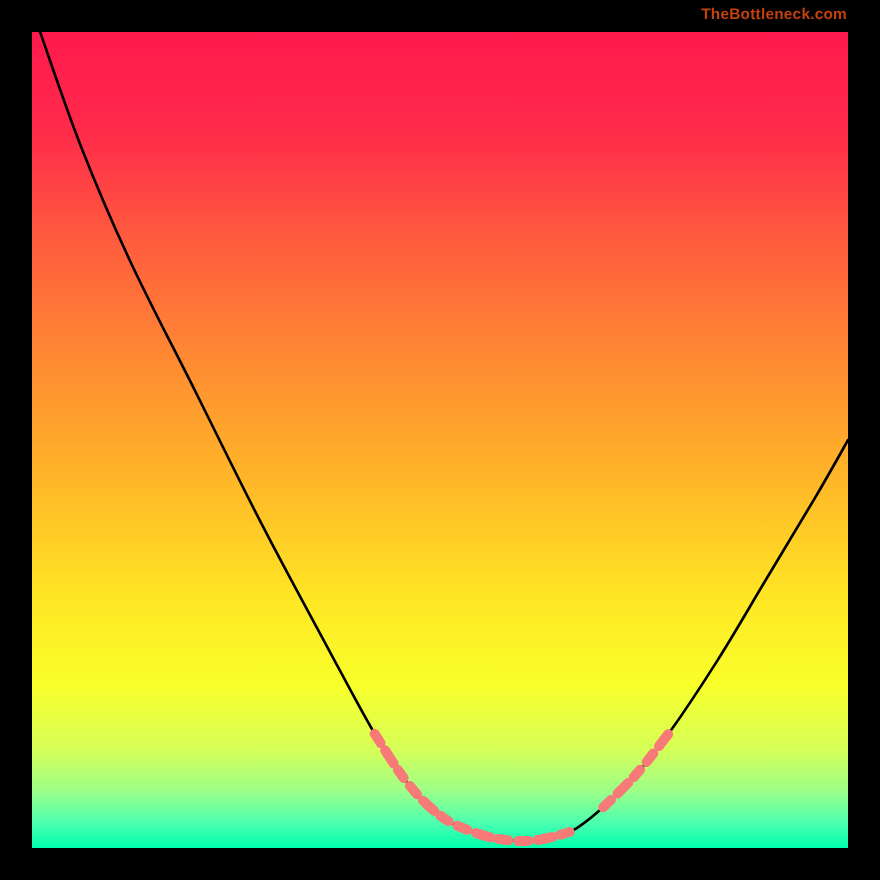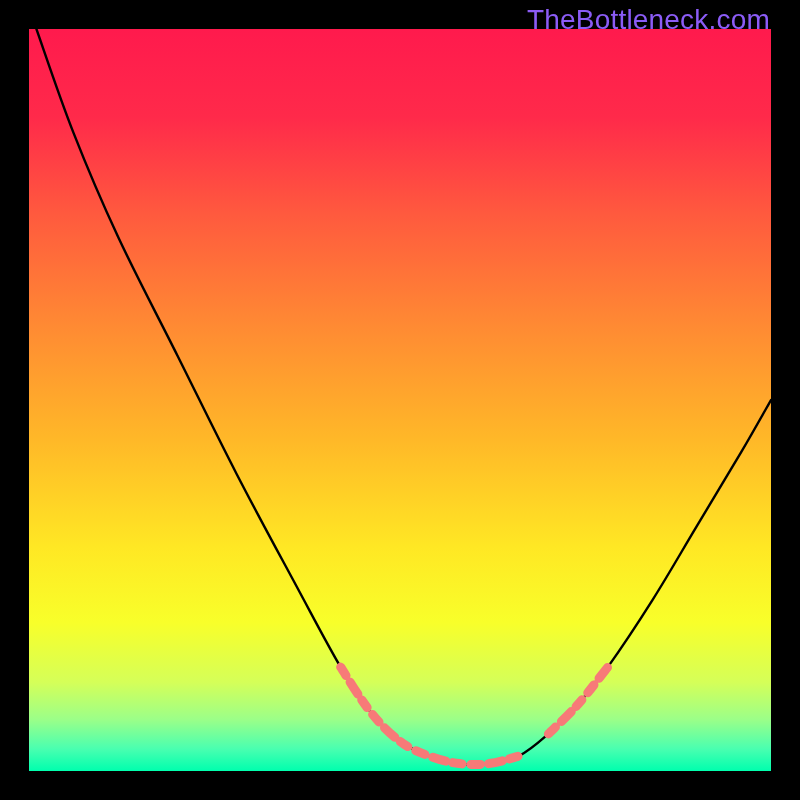--- a/index.html
+++ b/index.html
@@ -30,23 +30,23 @@
     left: 0;
     top: 0;
     width: 100%;
     height: 100%;
     pointer-events: none;
   }
   .attribution {
     position: absolute;
     top: 4px;
     right: 30px;
-    color: #8b5cf6;
-    font-size: 28px;
-    font-weight: normal;
+    color: #c2410c;
+    font-size: 14px;
+    font-weight: bold;
     text-align: right;
     letter-spacing: 0.2px;
   }
 </style>
 </head>
 <body>
 
 <div class="attribution">TheBottleneck.com</div>
 
 <div class="chart-container">

